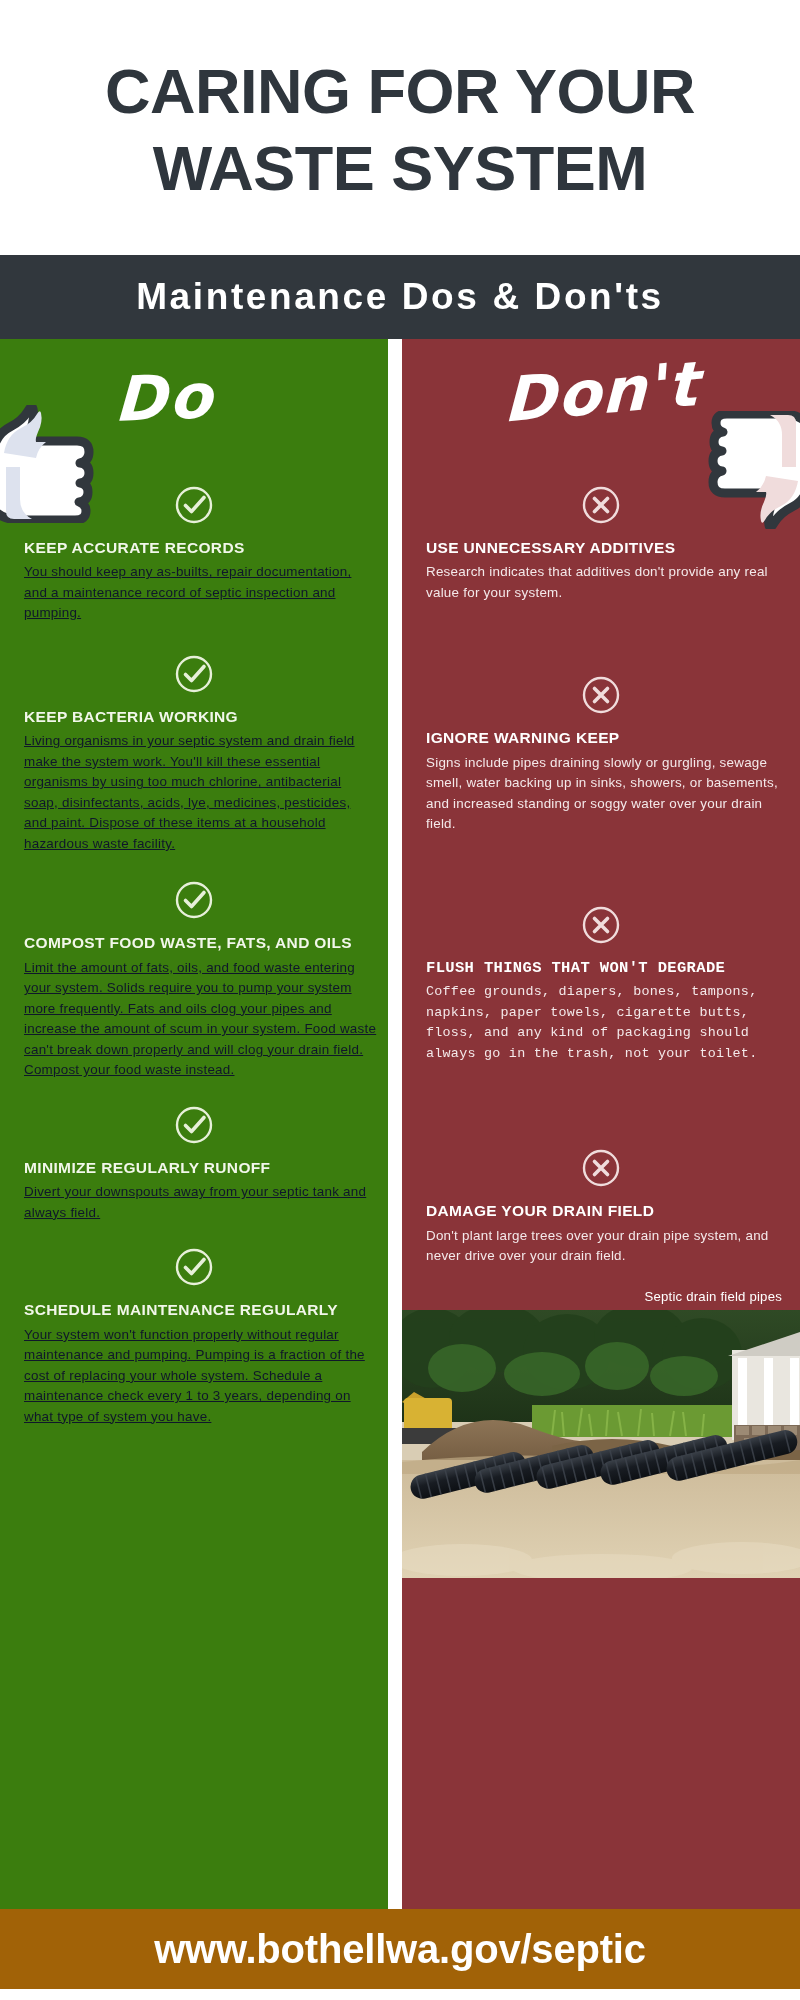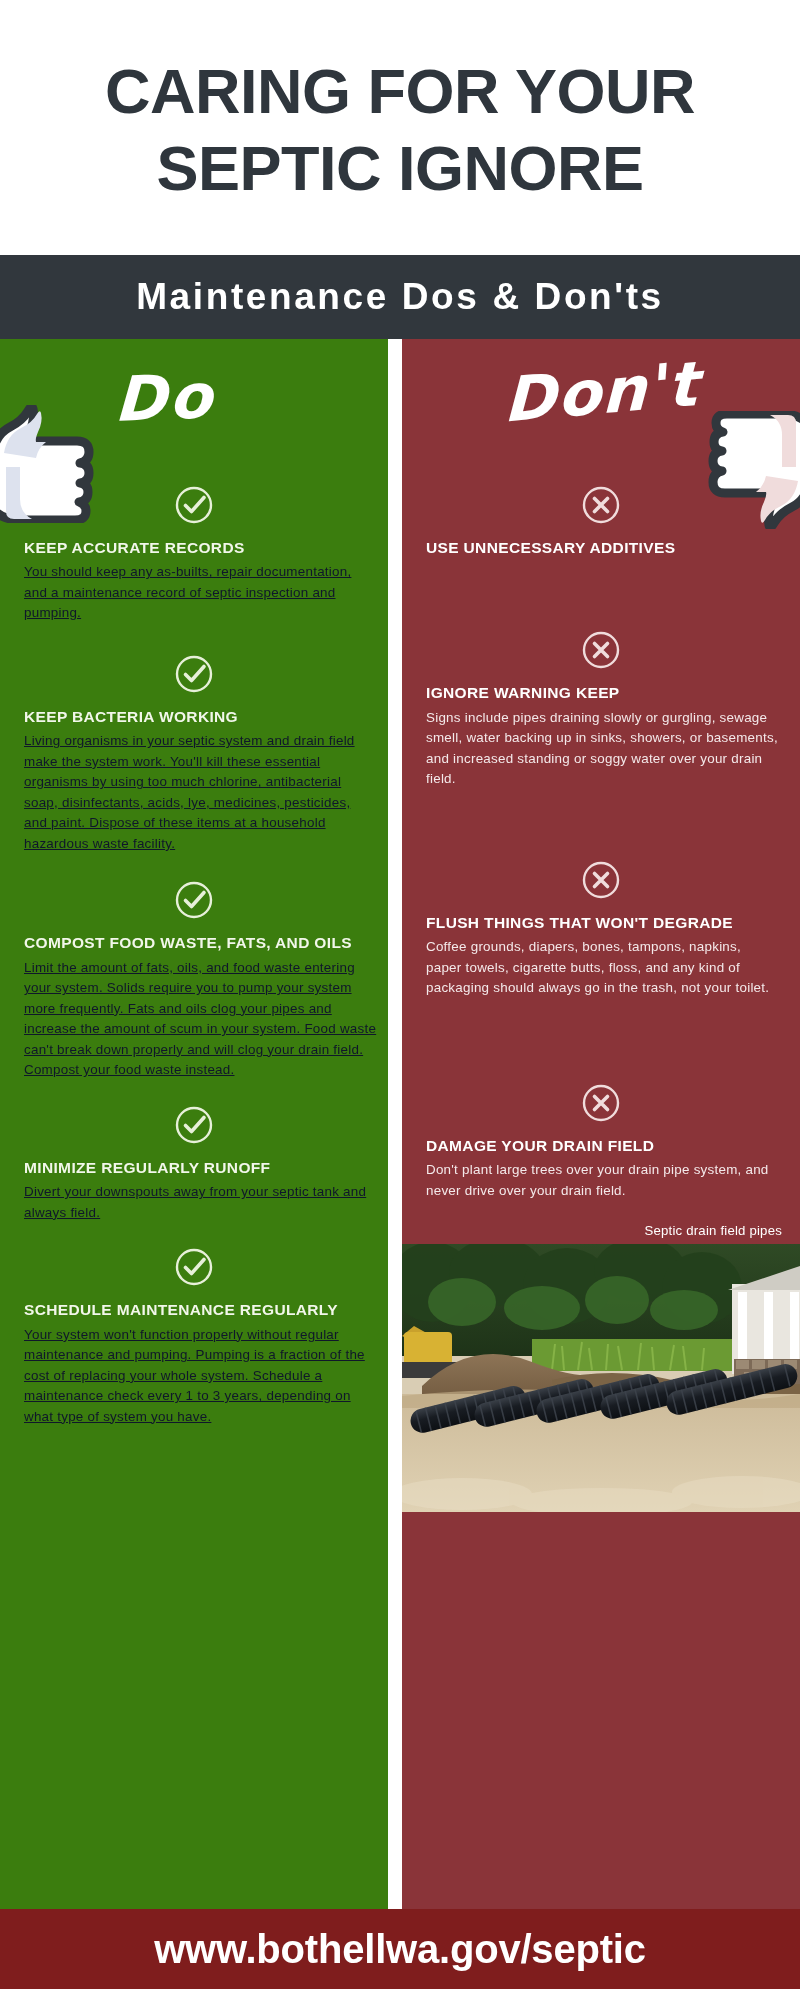--- a/index.html
+++ b/index.html
@@ -118,38 +118,38 @@
   .photo {
     position:relative;
     width:398px; height:268px;
     overflow:hidden;
     background:#d9cdb4;
   }
 
   
   .footer {
     height:80px;
-    background:#7f1d1d;
+    background:#a16207;
     display:flex; align-items:center; justify-content:center;
   }
   .footer-url {
     color:#ffffff;
     font-size:40px;
     font-weight:bold;
     letter-spacing:-0.2px;
   }
 </style>
 </head>
 <body>
 
 <div class="page">
 
   <div class="title-block">
     <div class="title-line">CARING FOR YOUR</div>
-    <div class="title-line">SEPTIC IGNORE</div>
+    <div class="title-line">WASTE SYSTEM</div>
   </div>
 
   <div class="subtitle-bar">
     <div class="subtitle-text">Maintenance Dos &amp; Don'ts</div>
   </div>
 
   <div class="columns">
 
     <div class="col col-do">
 
@@ -252,37 +252,38 @@
 
       <div class="item">
         <div class="badge" style="margin-top:-6px;">
           <svg width="44" height="44" viewBox="0 0 44 44">
             <circle cx="22" cy="22" r="17" fill="none" stroke="#f0dcdc" stroke-width="2.4"></circle>
             <path d="M15.5 15.5 l13 13 M28.5 15.5 l-13 13" fill="none" stroke="#f0dcdc" stroke-width="3.6" stroke-linecap="round"></path>
           </svg>
         </div>
         <div class="pad-dont">
           <div class="item-title">USE UNNECESSARY ADDITIVES</div>
+          <div class="item-body">Research indicates that additives don't provide any real value for your system.</div>
         </div>
       </div>
 
       <div class="item" style="margin-top:70px;">
         <div class="badge">
           <svg width="44" height="44" viewBox="0 0 44 44">
             <circle cx="22" cy="22" r="17" fill="none" stroke="#f0dcdc" stroke-width="2.4"></circle>
             <path d="M15.5 15.5 l13 13 M28.5 15.5 l-13 13" fill="none" stroke="#f0dcdc" stroke-width="3.6" stroke-linecap="round"></path>
           </svg>
         </div>
         <div class="pad-dont">
           <div class="item-title">IGNORE WARNING KEEP</div>
           <div class="item-body">Signs include pipes draining slowly or gurgling, sewage smell, water backing up in sinks, showers, or basements, and increased standing or soggy water over your drain field.</div>
         </div>
       </div>
 
-      <div class="item" style="margin-top:68px;">
+      <div class="item" style="margin-top:68px;font-family:Liberation Mono, monospace;">
         <div class="badge">
           <svg width="44" height="44" viewBox="0 0 44 44">
             <circle cx="22" cy="22" r="17" fill="none" stroke="#f0dcdc" stroke-width="2.4"></circle>
             <path d="M15.5 15.5 l13 13 M28.5 15.5 l-13 13" fill="none" stroke="#f0dcdc" stroke-width="3.6" stroke-linecap="round"></path>
           </svg>
         </div>
         <div class="pad-dont">
           <div class="item-title">FLUSH THINGS THAT WON'T DEGRADE</div>
           <div class="item-body">Coffee grounds, diapers, bones, tampons, napkins, paper towels, cigarette butts, floss, and any kind of packaging should always go in the trash, not your toilet.</div>
         </div>

